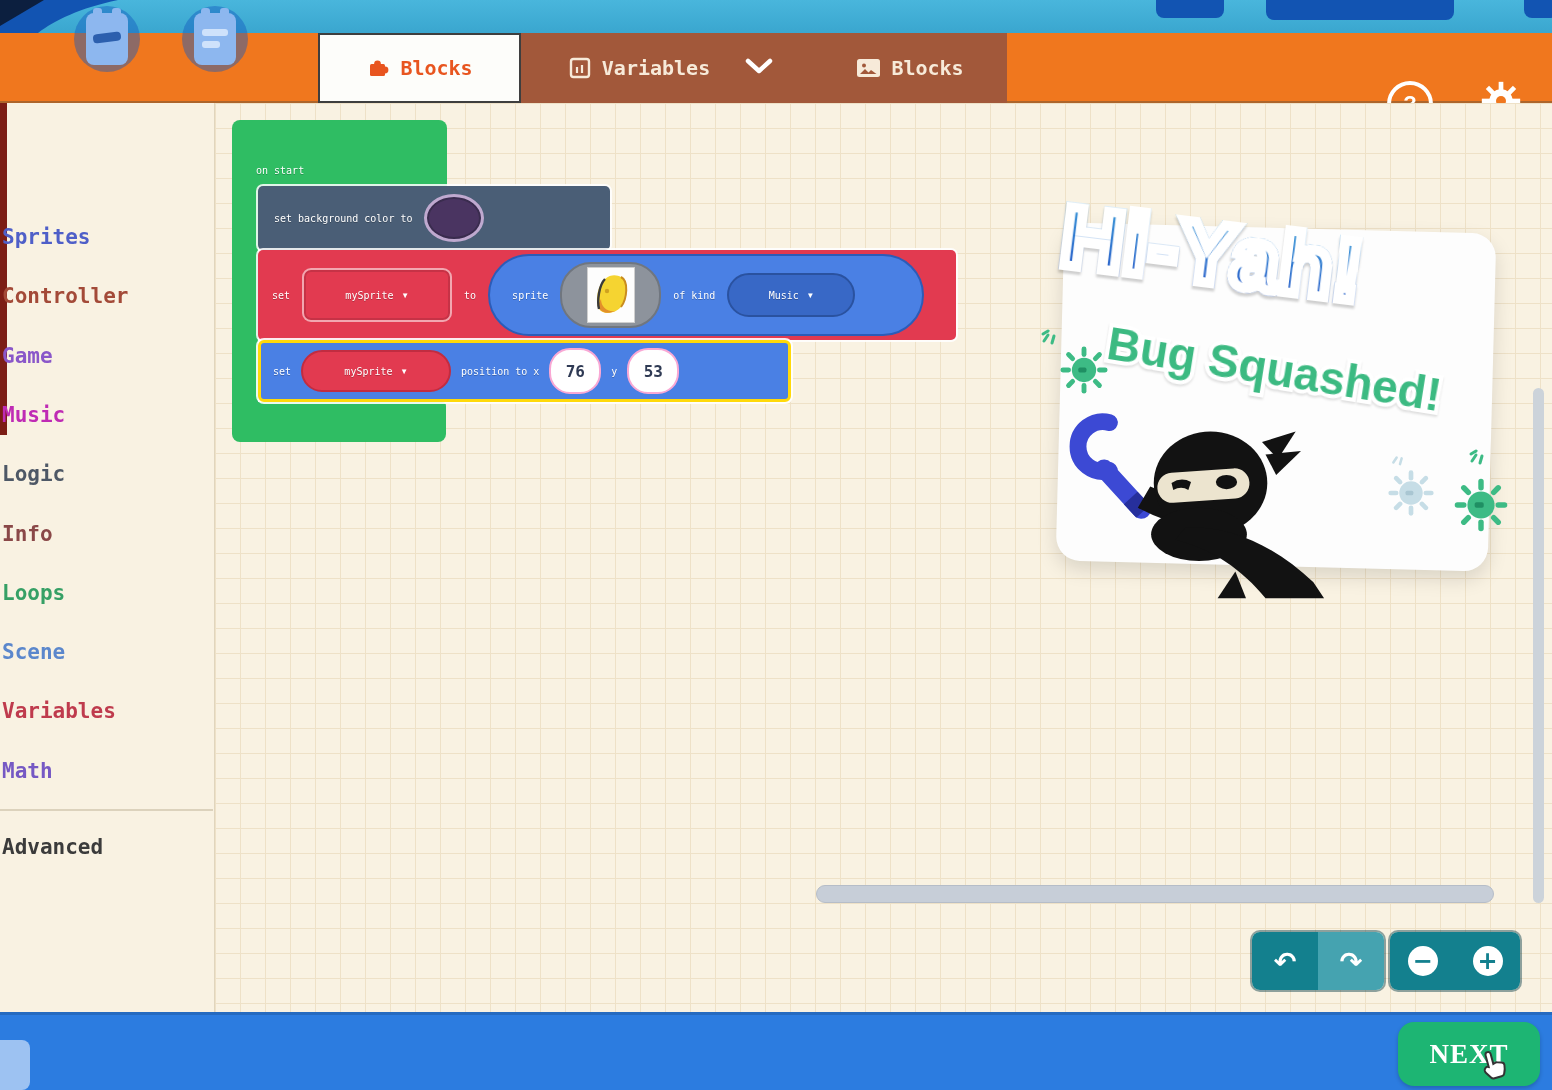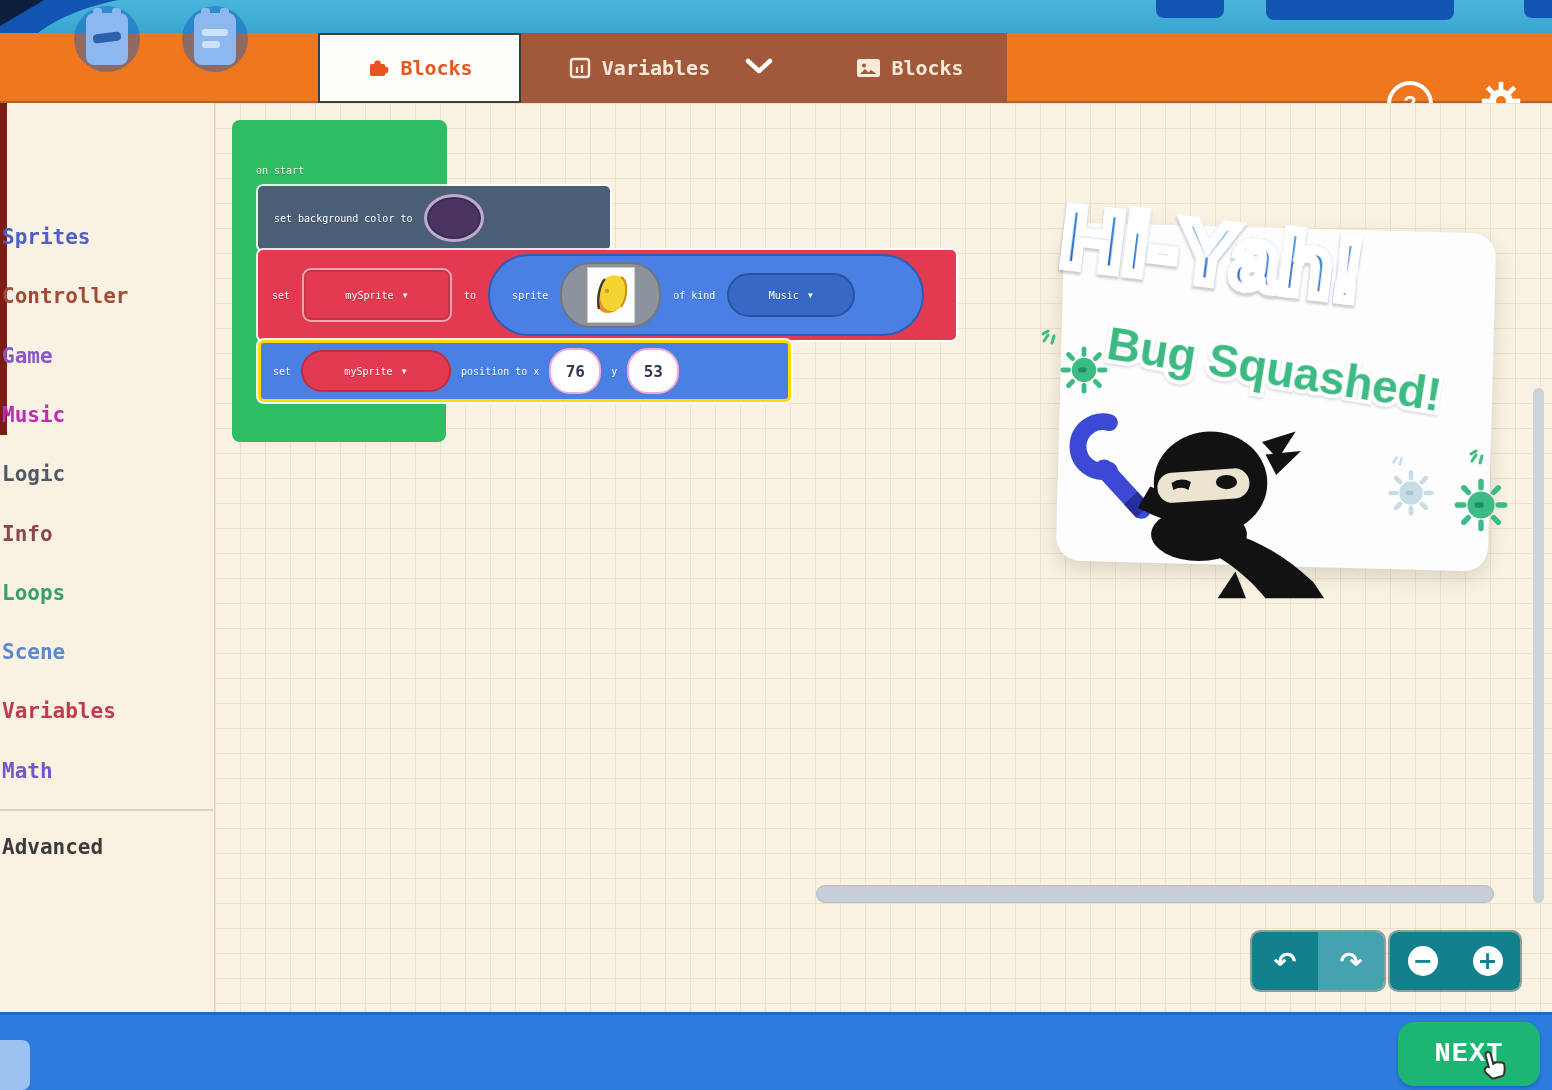--- a/index.html
+++ b/index.html
@@ -109,21 +109,21 @@
   .clipboard{position:relative;width:42px;height:52px;background:#8db7ef;border-radius:8px;}
   .clipboard .ear{position:absolute;top:-5px;width:9px;height:9px;background:#8db7ef;border-radius:3px;}
   .clipboard .line1{position:absolute;left:7px;top:20px;width:28px;height:9px;border-radius:4px;
     background:#2c5fae;transform:rotate(-7deg);}
   .clipboard .linea{position:absolute;left:8px;top:16px;width:26px;height:7px;border-radius:3px;background:#cfe2fb;}
   .clipboard .lineb{position:absolute;left:8px;top:28px;width:18px;height:7px;border-radius:3px;background:#cfe2fb;}
   .bb-partial{position:absolute;left:-14px;top:1040px;width:44px;height:50px;border-radius:8px;
     background:#9dc2f2;cursor:pointer;}
   .next-btn{position:absolute;left:1398px;top:1022px;width:142px;height:64px;border-radius:16px;
     background:#1db573;display:flex;align-items:center;justify-content:center;
-    color:#fff;font-family:Liberation Mono, monospace;font-weight:bold;font-size:27px;
+    color:#fff;font-family:Liberation Serif, serif;font-weight:bold;font-size:27px;
     letter-spacing:1px;cursor:pointer;box-shadow:0 2px 4px rgba(0,0,0,.2);}
   .next-cursor{position:absolute;left:78px;top:26px;width:34px;height:34px;}
 </style>
 </head>
 <body>
 
 <div id="app">
 
   <div class="top-strip">
     <svg width="120" height="33" style="position:absolute;left:0;top:0">

